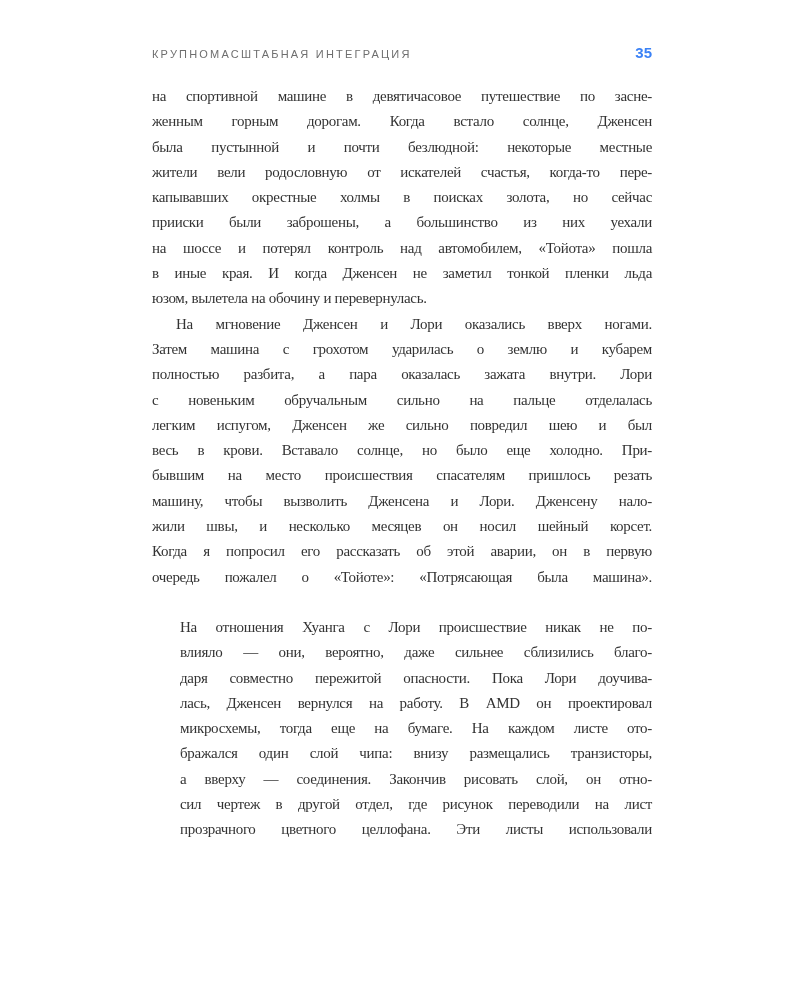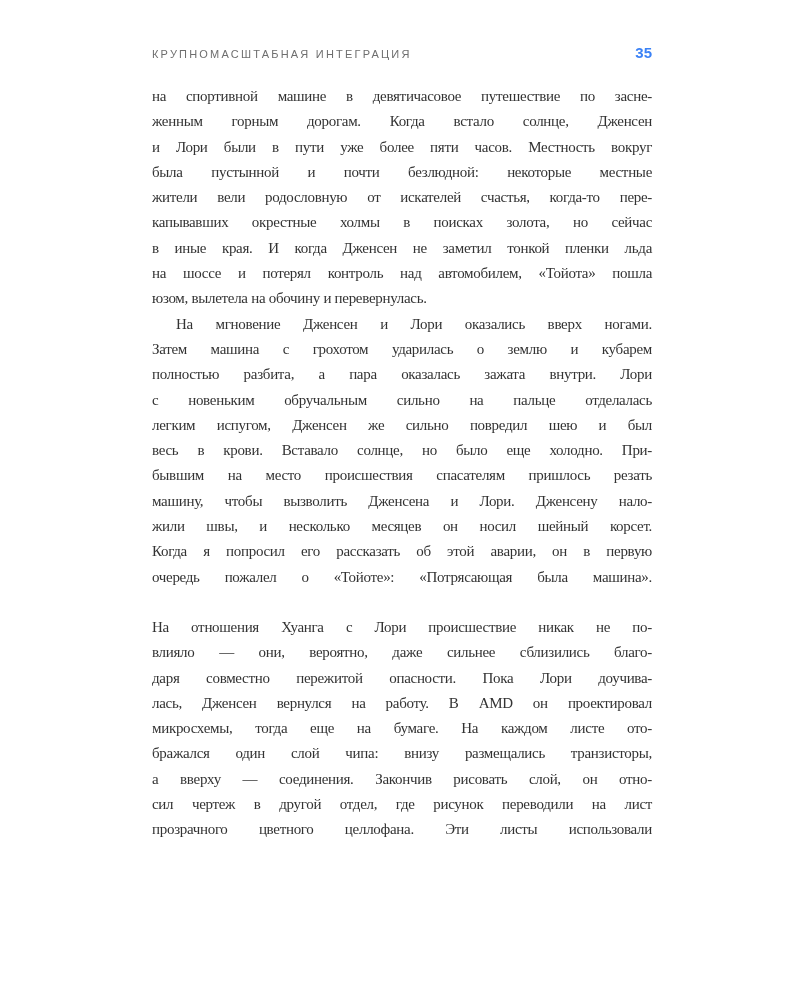--- a/index.html
+++ b/index.html
@@ -42,21 +42,21 @@
     position: absolute;
     left: 152px;
     top: 84px;
     width: 500px;
     font-size: 15px;
     line-height: 25.3px;
     letter-spacing: -0.3px;
     color: #333333;
   }
   .para { margin: 0; }
-  .para.gap { margin-top: 25px; }
+  .para.gap { margin-top: 25px; margin-left: 28px; }
   .line {
     text-align: justify;
     text-align-last: justify;
     white-space: normal;
   }
   .line.no-just {
     text-align-last: left;
   }
   .para.indent .line:first-child {
     text-indent: 24px;
@@ -68,26 +68,26 @@
 <div class="page">
   <div class="running-head">
     <span class="running-title">КРУПНОМАСШТАБНАЯ ИНТЕГРАЦИЯ</span>
     <span class="page-number">35</span>
   </div>
 
   <div class="body-text">
       <div class="para">
         <div class="line">на спортивной машине в девятичасовое путешествие по засне-</div>
         <div class="line">женным горным дорогам. Когда встало солнце, Дженсен</div>
-        <div class="line">и Лори были в пути уже более пяти часов. Местность вокруг</div>
         <div class="line">была пустынной и почти безлюдной: некоторые местные</div>
         <div class="line">жители вели родословную от искателей счастья, когда-то пере-</div>
         <div class="line">капывавших окрестные холмы в поисках золота, но сейчас</div>
+        <div class="line">прииски были заброшены, а большинство из них уехали</div>
+        <div class="line">на шоссе и потерял контроль над автомобилем, «Тойота» пошла</div>
         <div class="line">в иные края. И когда Дженсен не заметил тонкой пленки льда</div>
-        <div class="line">на шоссе и потерял контроль над автомобилем, «Тойота» пошла</div>
         <div class="line no-just">юзом, вылетела на обочину и перевернулась.</div>
       </div>
       <div class="para indent">
         <div class="line">На мгновение Дженсен и Лори оказались вверх ногами.</div>
         <div class="line">Затем машина с грохотом ударилась о землю и кубарем</div>
         <div class="line">полностью разбита, а пара оказалась зажата внутри. Лори</div>
         <div class="line">с новеньким обручальным сильно на пальце отделалась</div>
         <div class="line">легким испугом, Дженсен же сильно повредил шею и был</div>
         <div class="line">весь в крови. Вставало солнце, но было еще холодно. При-</div>
         <div class="line">бывшим на место происшествия спасателям пришлось резать</div>

